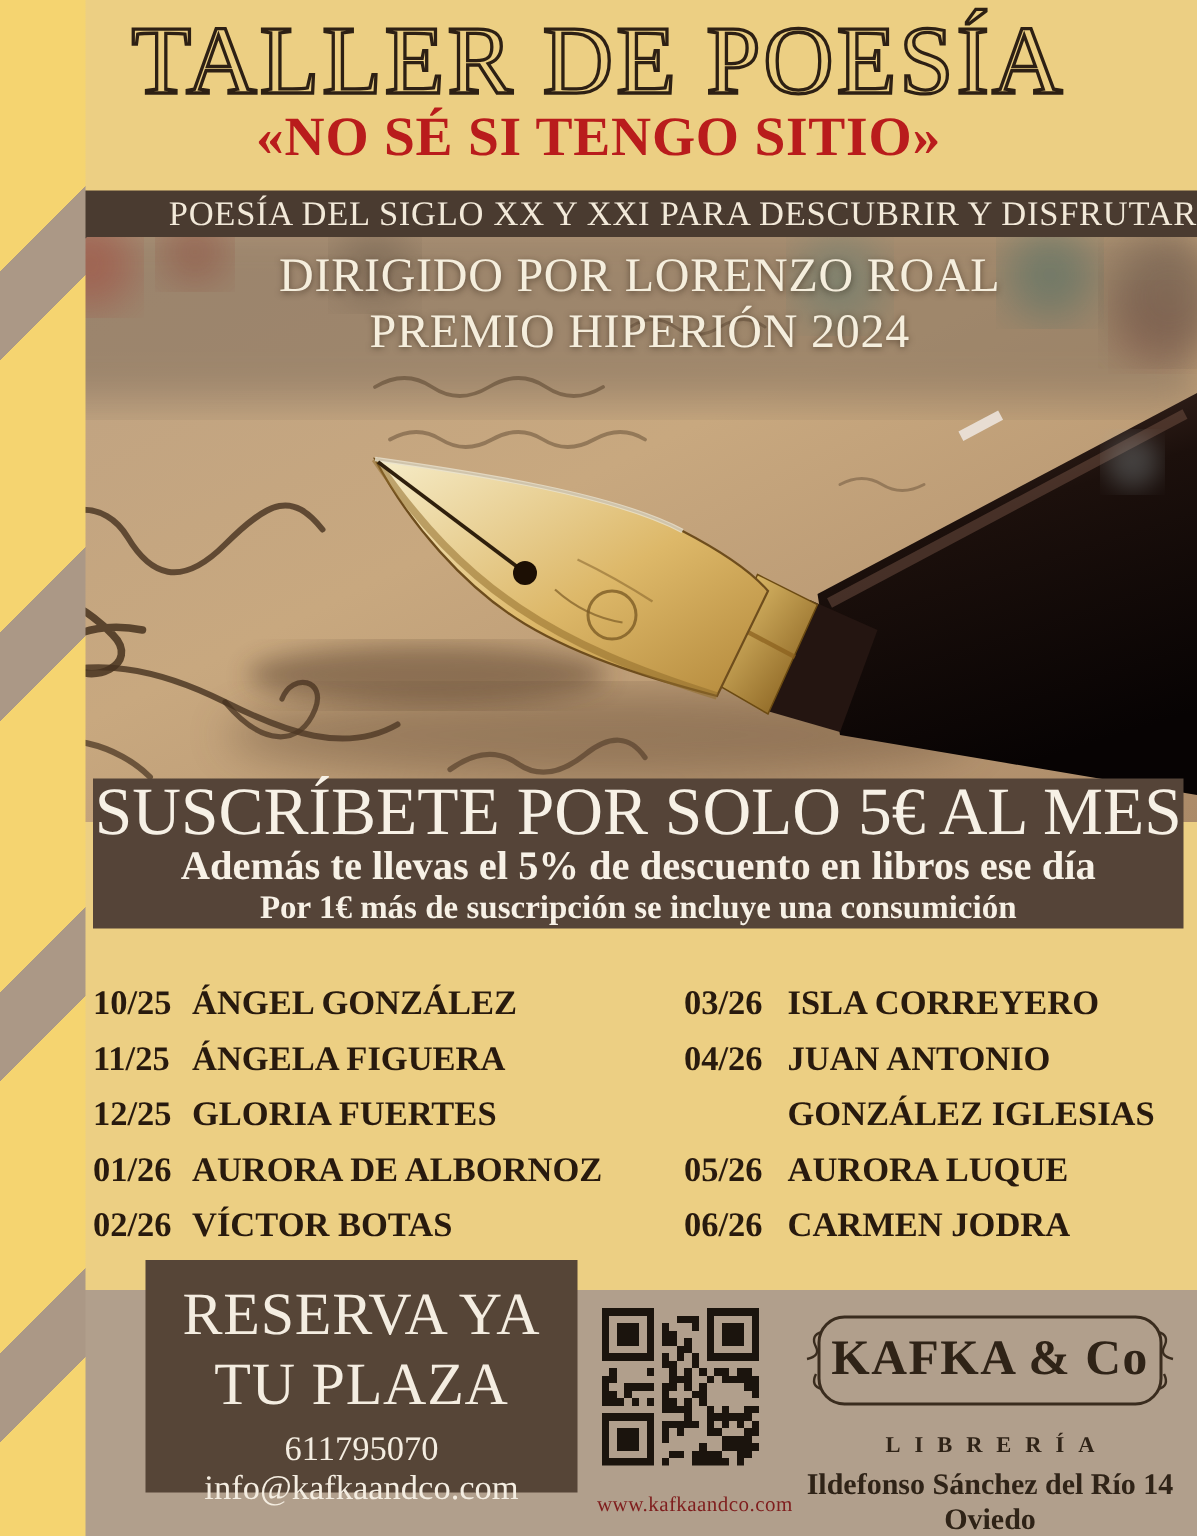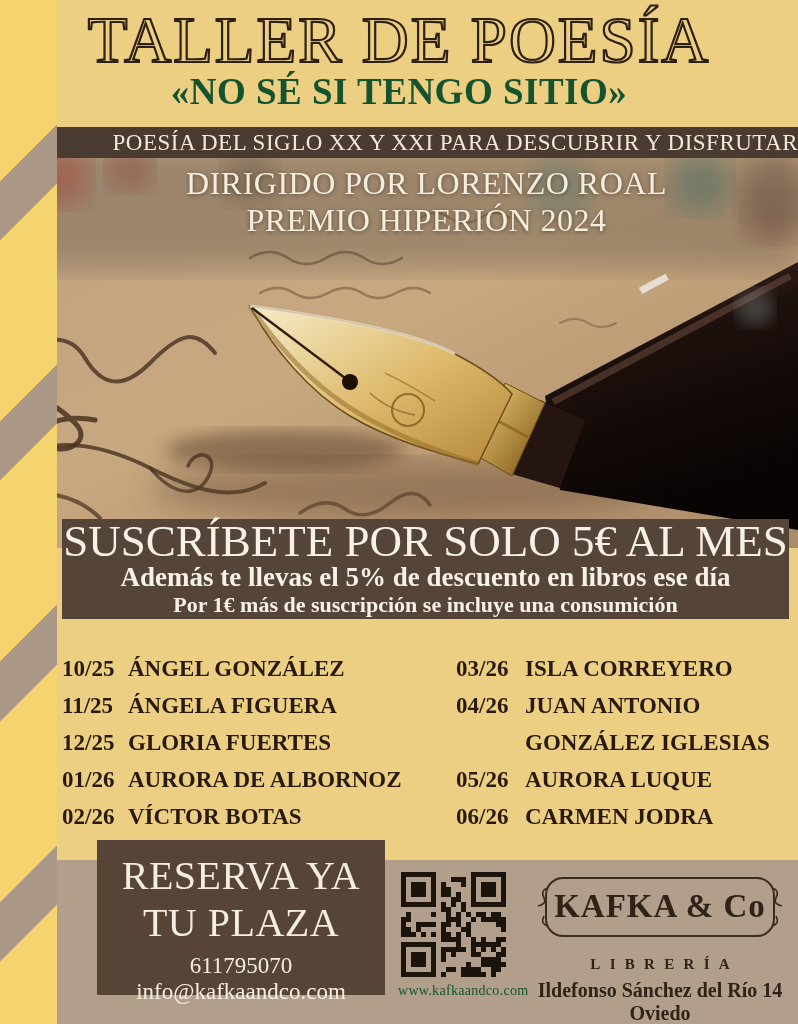--- a/index.html
+++ b/index.html
@@ -4,21 +4,21 @@
 <style>
   html,body{margin:0;padding:0;background:#888;}
   .poster{
     position:relative;width:798px;height:1024px;overflow:hidden;
     background:#eccf83;font-family:"Liberation Serif",serif;margin:0 auto;
   }
   
   .title-svg{position:absolute;left:0;top:2px;z-index:3;}
   .subtitle{
     position:absolute;left:0;top:70px;width:100%;text-align:center;z-index:3;
-    font-size:37px;font-weight:700;color:#14532d;letter-spacing:.5px;
+    font-size:37px;font-weight:700;color:#b91c1c;letter-spacing:.5px;
   }
   
   .tagline-band{
     position:absolute;left:40px;top:127px;width:758px;height:31px;z-index:2;
     background:#4a3b30;color:#f2e9d9;display:flex;align-items:center;justify-content:flex-end;
     font-size:23px;letter-spacing:.5px;
   }
   .band-fold{
     position:absolute;left:0;top:127px;width:58px;height:92px;z-index:2;
     background:#41342a;clip-path:polygon(0 48px,100% 0,100% 31px,0 79px);
@@ -56,21 +56,21 @@
   .bottom-strip{position:absolute;left:0;top:860px;width:798px;height:164px;
     background:#b19f8c;z-index:3;}
   .reserve-box{
     position:absolute;left:97px;top:840px;width:288px;height:155px;z-index:6;
     background:#564537;color:#f4ede1;text-align:center;
   }
   .reserve-title{font-size:40px;line-height:47px;margin-top:12px;letter-spacing:.5px;}
   .reserve-phone{font-size:23px;line-height:27px;margin-top:6px;}
   .reserve-email{font-size:23px;line-height:26px;}
   .qr-wrap{position:absolute;left:398px;top:872px;width:110px;text-align:center;z-index:6;}
-  .qr-caption{font-size:14px;color:#14532d;margin-top:2px;letter-spacing:.3px;}
+  .qr-caption{font-size:14px;color:#7f1d1d;margin-top:14px;letter-spacing:.3px;}
   .logo-wrap{position:absolute;left:532px;top:874px;width:256px;text-align:center;
     z-index:6;color:#2f2317;}
   .logo-frame{position:relative;width:256px;height:68px;}
   .logo-name{
     position:absolute;left:0;top:14px;width:100%;text-align:center;
     font-size:33px;font-weight:700;letter-spacing:1px;color:#2f2317;
   }
   .logo-type{font-size:15px;font-weight:700;letter-spacing:.62em;margin-top:14px;
     padding-left:.62em;}
   .logo-addr1{font-size:20px;font-weight:700;line-height:23px;margin-top:6px;}

